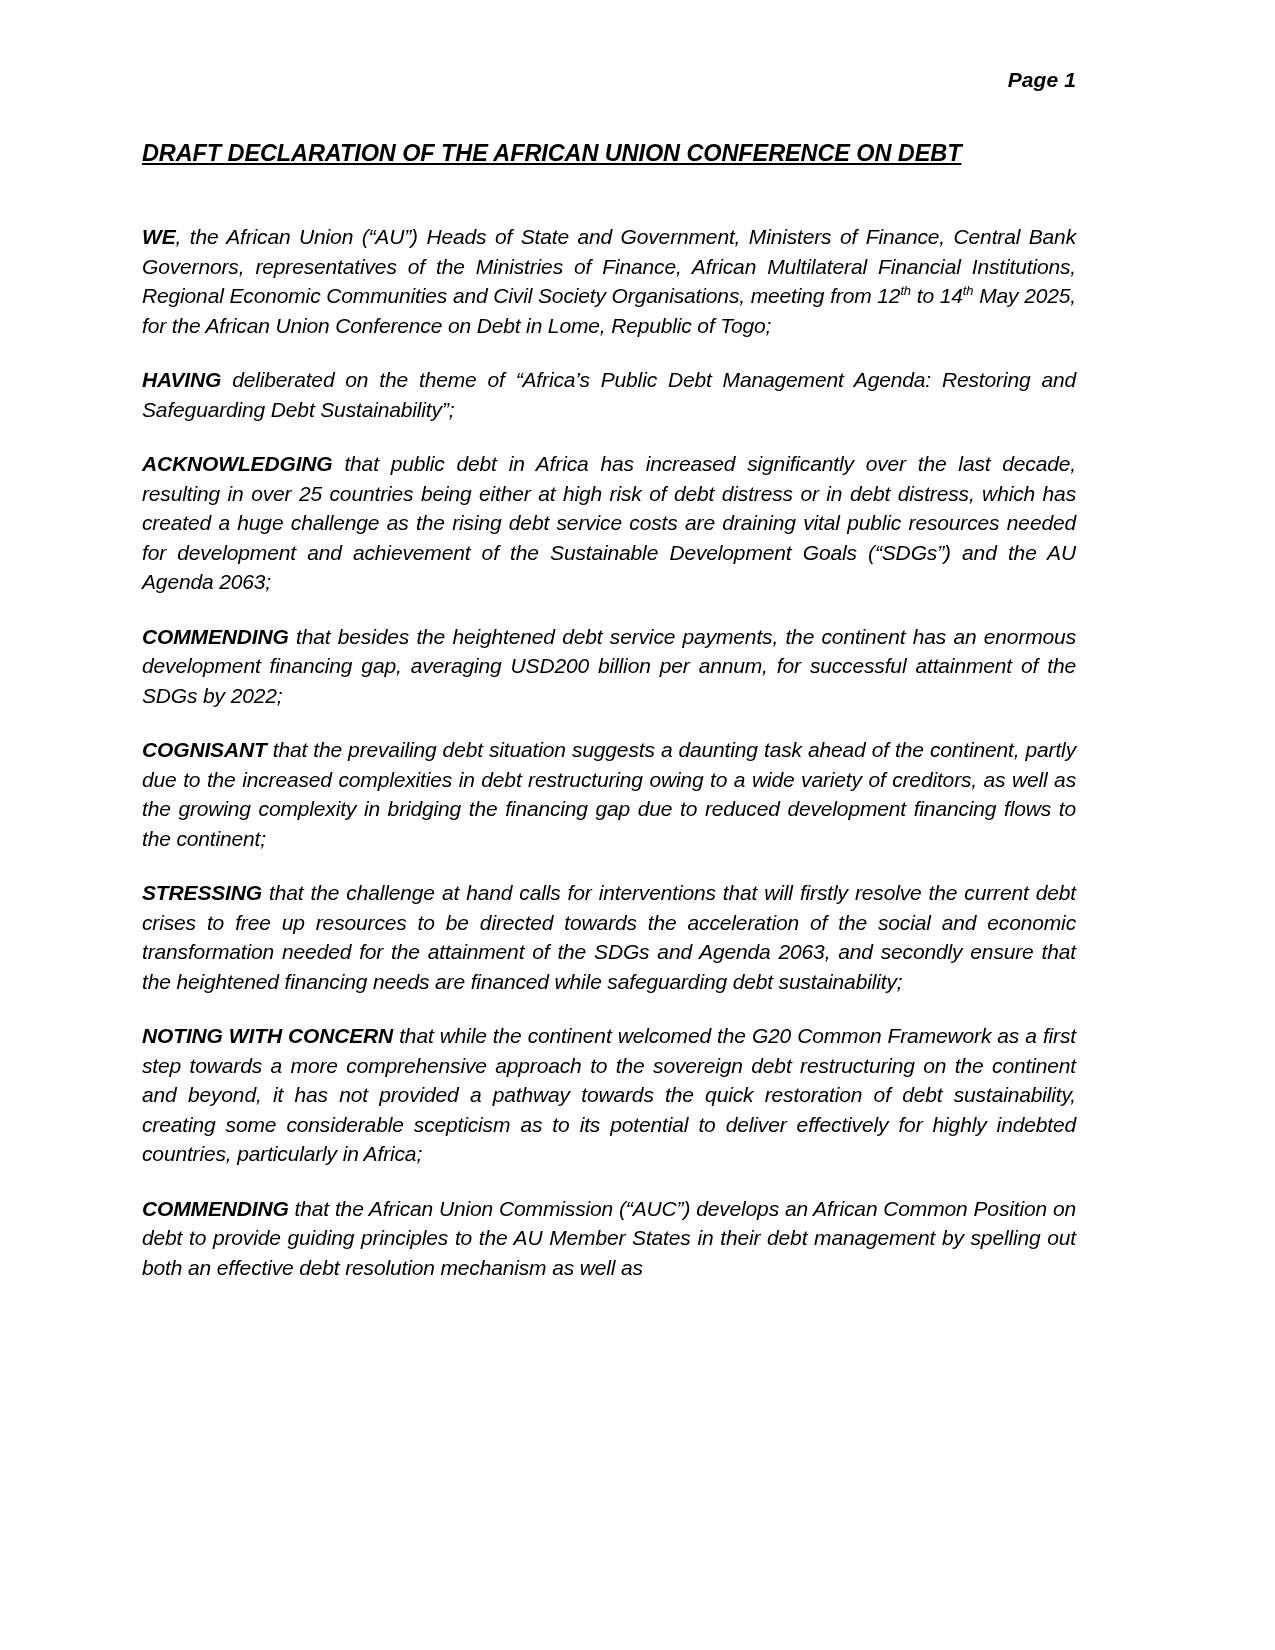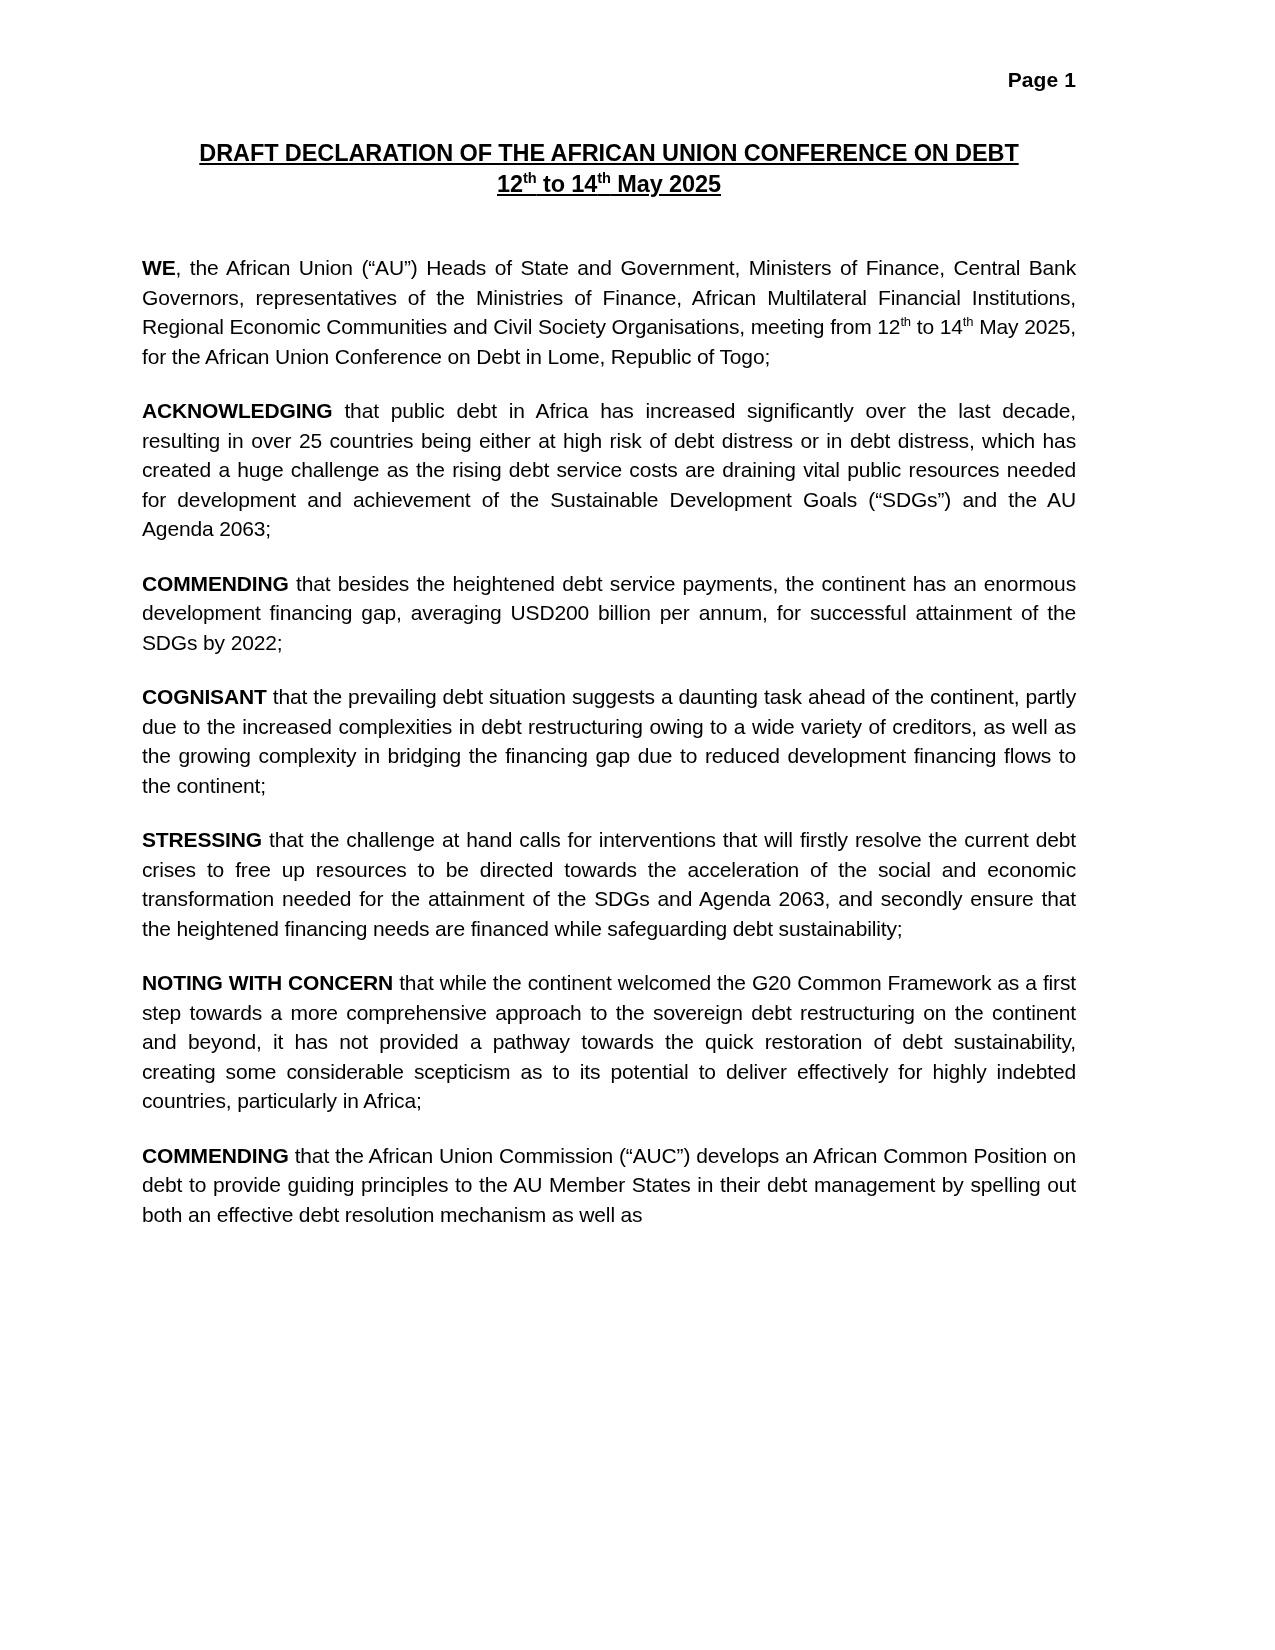--- a/index.html
+++ b/index.html
@@ -11,39 +11,39 @@
     font-family: "Liberation Sans", sans-serif;
     color: #000000;
   }
   .page {
     position: relative;
     width: 1275px;
     height: 1454px;
     background: #ffffff;
     box-sizing: border-box;
     overflow: hidden;
+    font-style: italic;
   }
   .page-header {
     position: absolute;
     top: 68px;
     left: 142px;
     width: 934px;
     text-align: right;
     font-size: 21px;
     font-weight: bold;
     letter-spacing: 0.1px;
   }
   .doc-body {
     position: absolute;
     top: 138px;
     left: 142px;
     width: 934px;
   }
   .title-block {
-    text-align: center;
     font-weight: bold;
     font-size: 23.5px;
     line-height: 31px;
     letter-spacing: -0.1px;
   }
   .title-line {
     display: block;
   }
   .title-line span.u {
     text-decoration: underline;
@@ -78,27 +78,27 @@
 <body>
 
 <div class="page">
 
   <div class="page-header">Page 1</div>
 
   <div class="doc-body">
 
     <div class="title-block">
       <span class="title-line"><span class="u">DRAFT DECLARATION OF THE AFRICAN UNION CONFERENCE ON DEBT</span></span>
-      <span class="title-line"><span class="u"><span>12</span><sup>th</sup><span> to 14</span><sup>th</sup><span> May 2025</span></span></span>
     </div>
 
     <div class="spacer-after-title"></div>
 
     <p class="para"><span class="lead">WE</span><span>, the African Union (“AU”) Heads of State and Government, Ministers of Finance, Central Bank Governors, representatives of the Ministries of Finance, African Multilateral Financial Institutions, Regional Economic Communities and Civil Society Organisations, meeting from 12</span><sup>th</sup><span> to 14</span><sup>th</sup><span> May 2025, for the African Union Conference on Debt in Lome, Republic of Togo;</span></p>
 
+    <p class="para"><span class="lead">HAVING</span><span> deliberated on the theme of “Africa’s Public Debt Management Agenda: Restoring and Safeguarding Debt Sustainability”;</span></p>
 
     <p class="para"><span class="lead">ACKNOWLEDGING</span><span> that public debt in Africa has increased significantly over the last decade, resulting in over 25 countries being either at high risk of debt distress or in debt distress, which has created a huge challenge as the rising debt service costs are draining vital public resources needed for development and achievement of the Sustainable Development Goals (“SDGs”) and the AU Agenda 2063;</span></p>
 
     <p class="para"><span class="lead">COMMENDING</span><span> that besides the heightened debt service payments, the continent has an enormous development financing gap, averaging USD200 billion per annum, for successful attainment of the SDGs by 2022;</span></p>
 
     <p class="para"><span class="lead">COGNISANT</span><span> that the prevailing debt situation suggests a daunting task ahead of the continent, partly due to the increased complexities in debt restructuring owing to a wide variety of creditors, as well as the growing complexity in bridging the financing gap due to reduced development financing flows to the continent;</span></p>
 
     <p class="para"><span class="lead">STRESSING</span><span> that the challenge at hand calls for interventions that will firstly resolve the current debt crises to free up resources to be directed towards the acceleration of the social and economic transformation needed for the attainment of the SDGs and Agenda 2063, and secondly ensure that the heightened financing needs are financed while safeguarding debt sustainability;</span></p>
 
 

